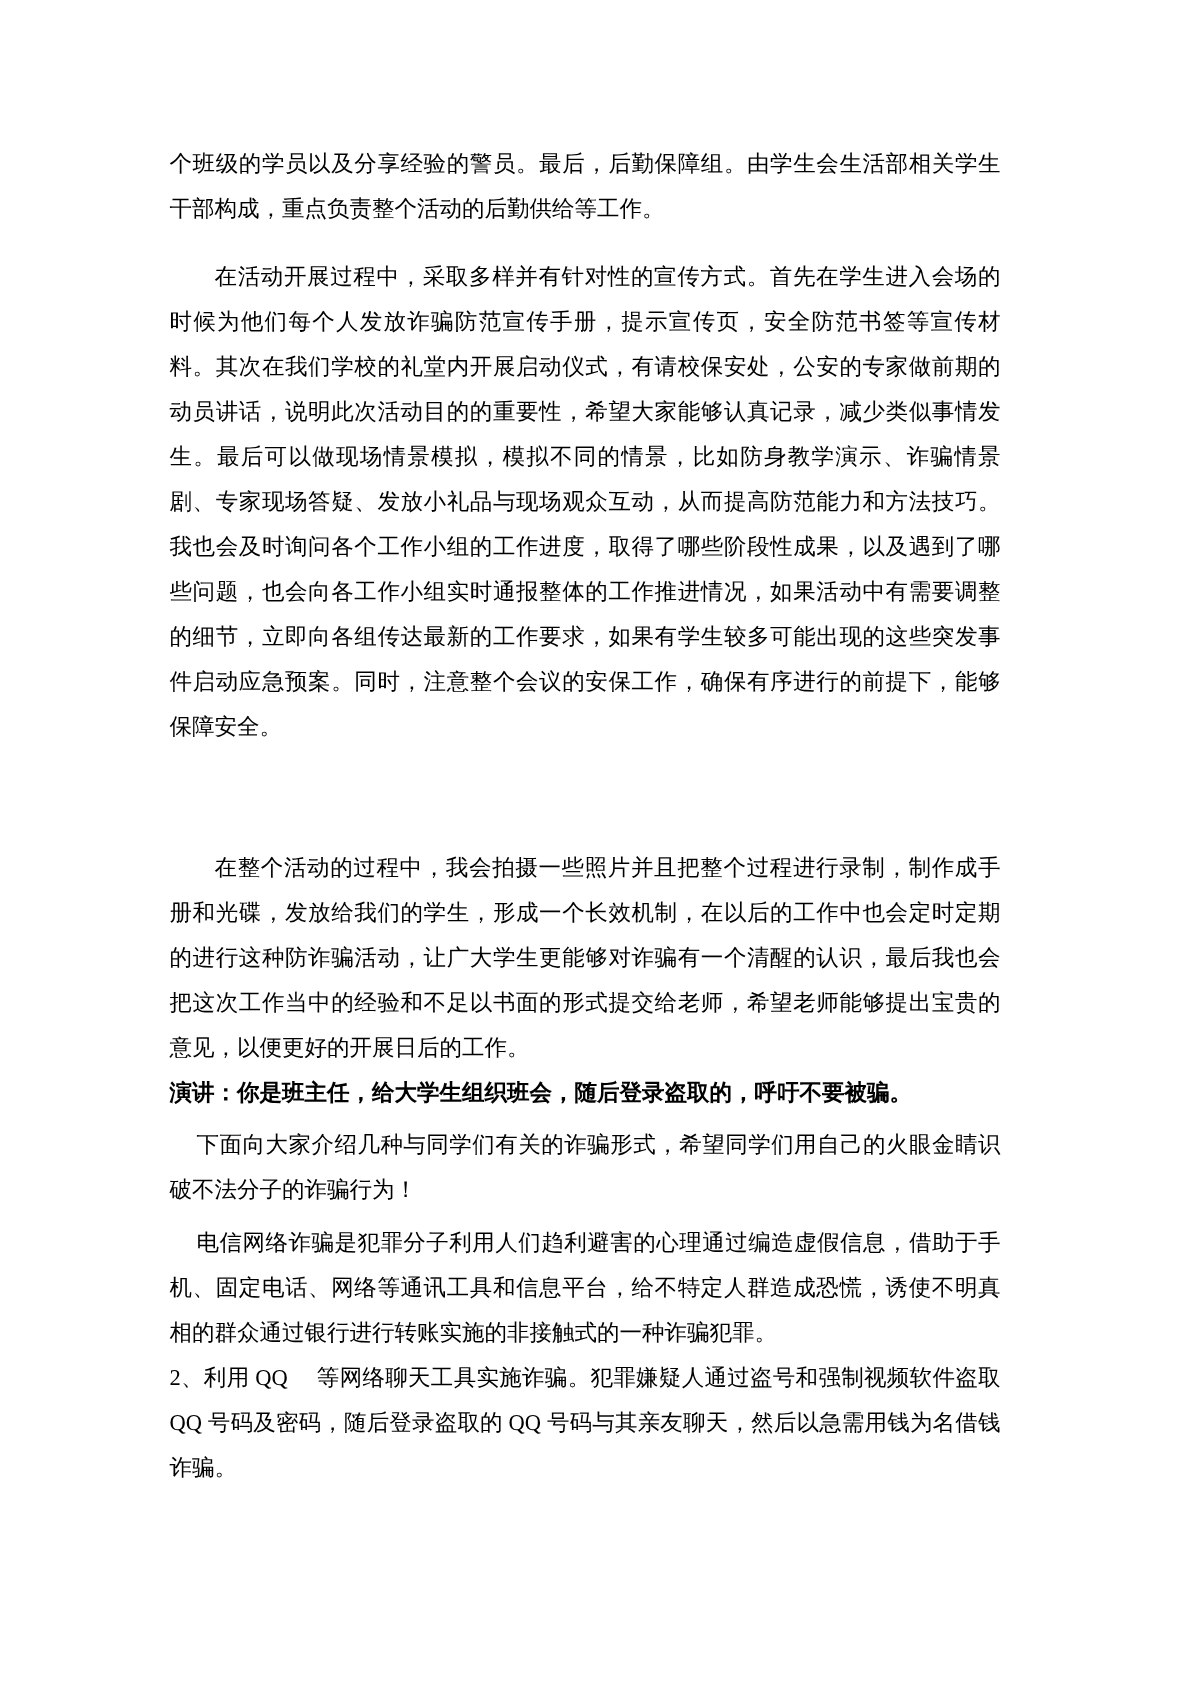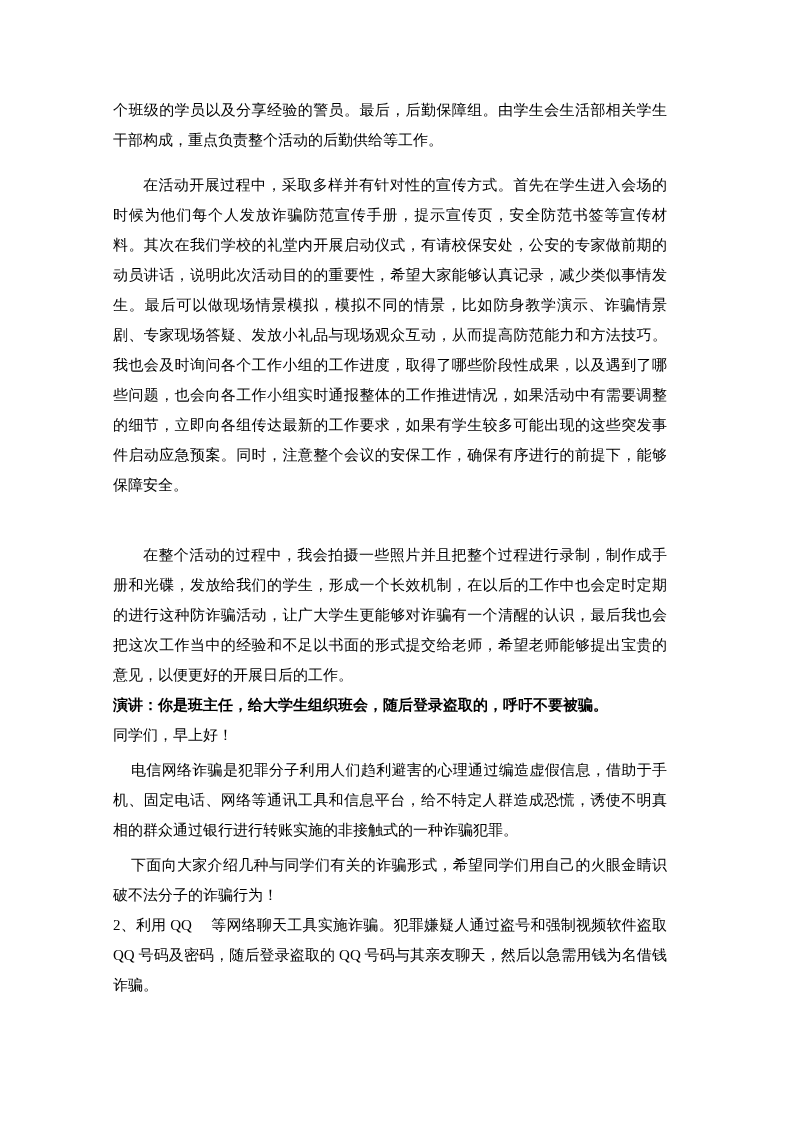--- a/index.html
+++ b/index.html
@@ -26,39 +26,38 @@
     font-size: 15px;
     line-height: 30px;
     text-align: justify;
     text-justify: inter-ideograph;
     word-break: break-all;
   }
   .indent-2 { text-indent: 2em; }
   .indent-1 { text-indent: 1.2em; }
   .bold { font-weight: bold; }
   .mt-15 { margin-top: 15px; }
-  .mt-40 { margin-top: 40px; }
+  .mt-40 { margin-top: 64px; }
   .mt-37 { margin-top: 37px; }
   .mt-5  { margin-top: 5px; }
 </style>
 </head>
 <body>
 
 <div class="page">
 
   <p class="para">个班级的学员以及分享经验的警员。最后，后勤保障组。由学生会生活部相关学生干部构成，重点负责整个活动的后勤供给等工作。</p>
 
   <p class="para indent-2 mt-15">在活动开展过程中，采取多样并有针对性的宣传方式。首先在学生进入会场的时候为他们每个人发放诈骗防范宣传手册，提示宣传页，安全防范书签等宣传材料。其次在我们学校的礼堂内开展启动仪式，有请校保安处，公安的专家做前期的动员讲话，说明此次活动目的的重要性，希望大家能够认真记录，减少类似事情发生。最后可以做现场情景模拟，模拟不同的情景，比如防身教学演示、诈骗情景剧、专家现场答疑、发放小礼品与现场观众互动，从而提高防范能力和方法技巧。我也会及时询问各个工作小组的工作进度，取得了哪些阶段性成果，以及遇到了哪些问题，也会向各工作小组实时通报整体的工作推进情况，如果活动中有需要调整的细节，立即向各组传达最新的工作要求，如果有学生较多可能出现的这些突发事件启动应急预案。同时，注意整个会议的安保工作，确保有序进行的前提下，能够保障安全。</p>
 
   <p class="para indent-2 mt-40">在整个活动的过程中，我会拍摄一些照片并且把整个过程进行录制，制作成手册和光碟，发放给我们的学生，形成一个长效机制，在以后的工作中也会定时定期的进行这种防诈骗活动，让广大学生更能够对诈骗有一个清醒的认识，最后我也会把这次工作当中的经验和不足以书面的形式提交给老师，希望老师能够提出宝贵的意见，以便更好的开展日后的工作。</p>
 
 
   <p class="para bold">演讲：你是班主任，给大学生组织班会，随后登录盗取的，呼吁不要被骗。</p>
 
-  <p class="para">同学们，早上好！</p>
+
+  <p class="para indent-1 mt-5">下面向大家介绍几种与同学们有关的诈骗形式，希望同学们用自己的火眼金睛识破不法分子的诈骗行为！</p>
 
   <p class="para indent-1 mt-5">电信网络诈骗是犯罪分子利用人们趋利避害的心理通过编造虚假信息，借助于手机、固定电话、网络等通讯工具和信息平台，给不特定人群造成恐慌，诱使不明真相的群众通过银行进行转账实施的非接触式的一种诈骗犯罪。</p>
-
-  <p class="para indent-1 mt-5">下面向大家介绍几种与同学们有关的诈骗形式，希望同学们用自己的火眼金睛识破不法分子的诈骗行为！</p>
 
   <p class="para">2、利用 QQ　 等网络聊天工具实施诈骗。犯罪嫌疑人通过盗号和强制视频软件盗取 QQ 号码及密码，随后登录盗取的 QQ 号码与其亲友聊天，然后以急需用钱为名借钱诈骗。</p>
 
 </div>
 
 </body></html>

